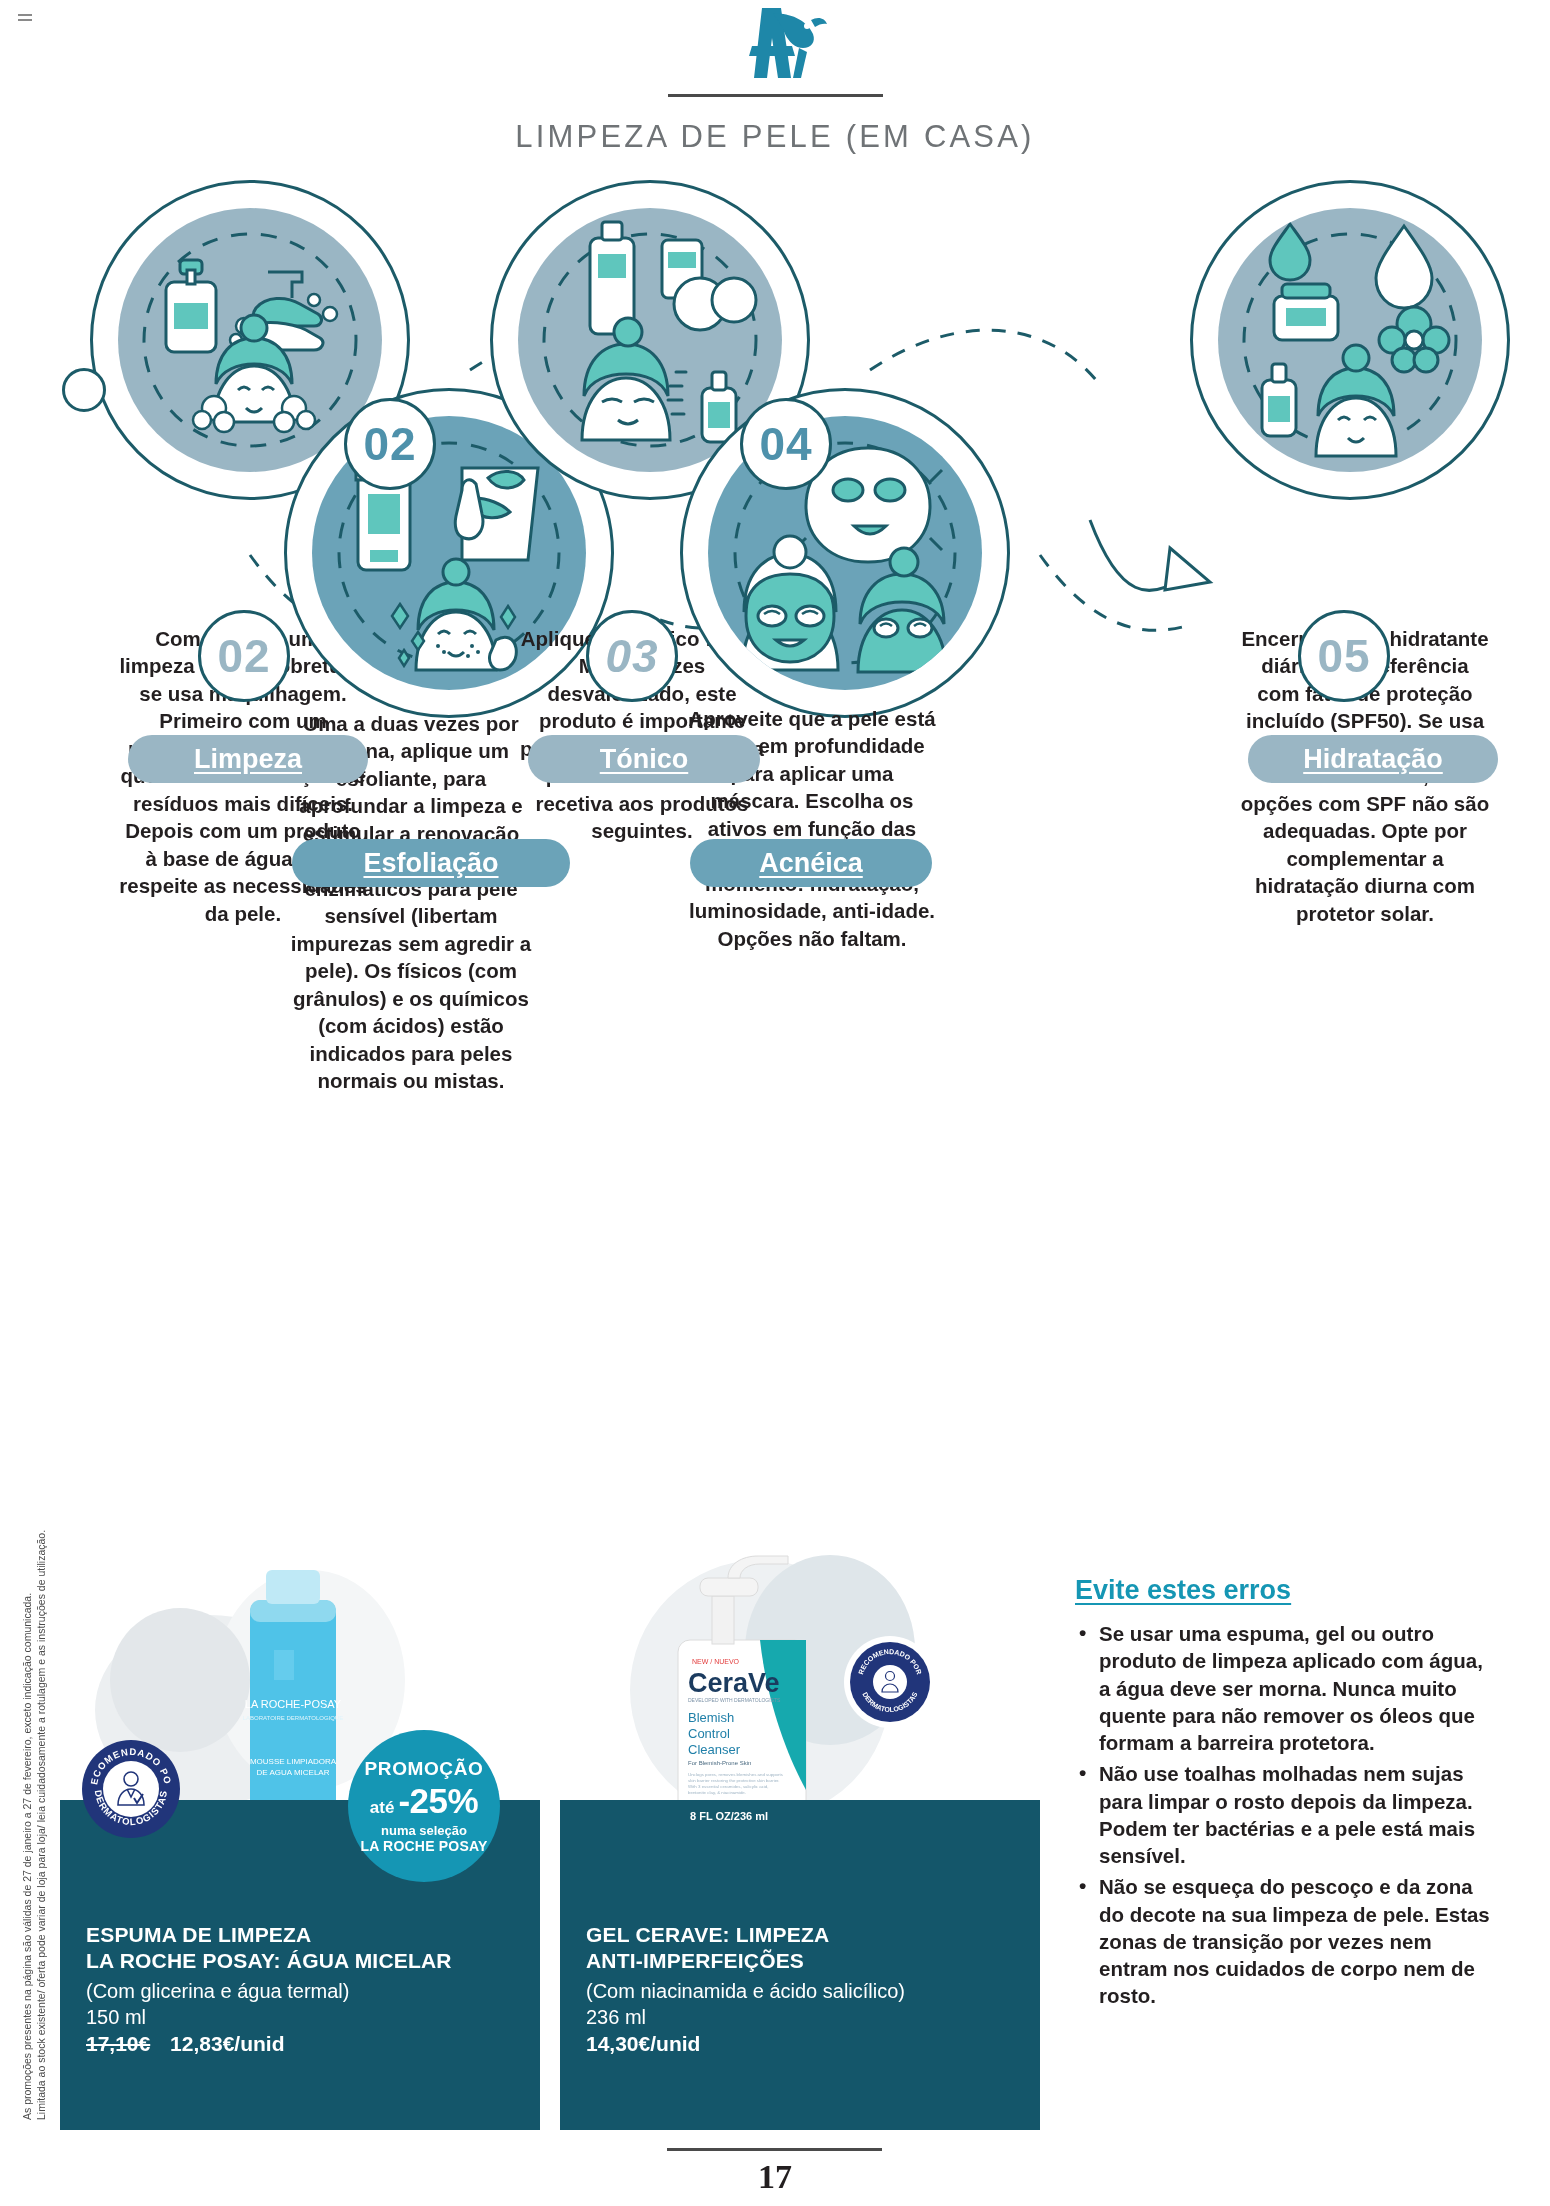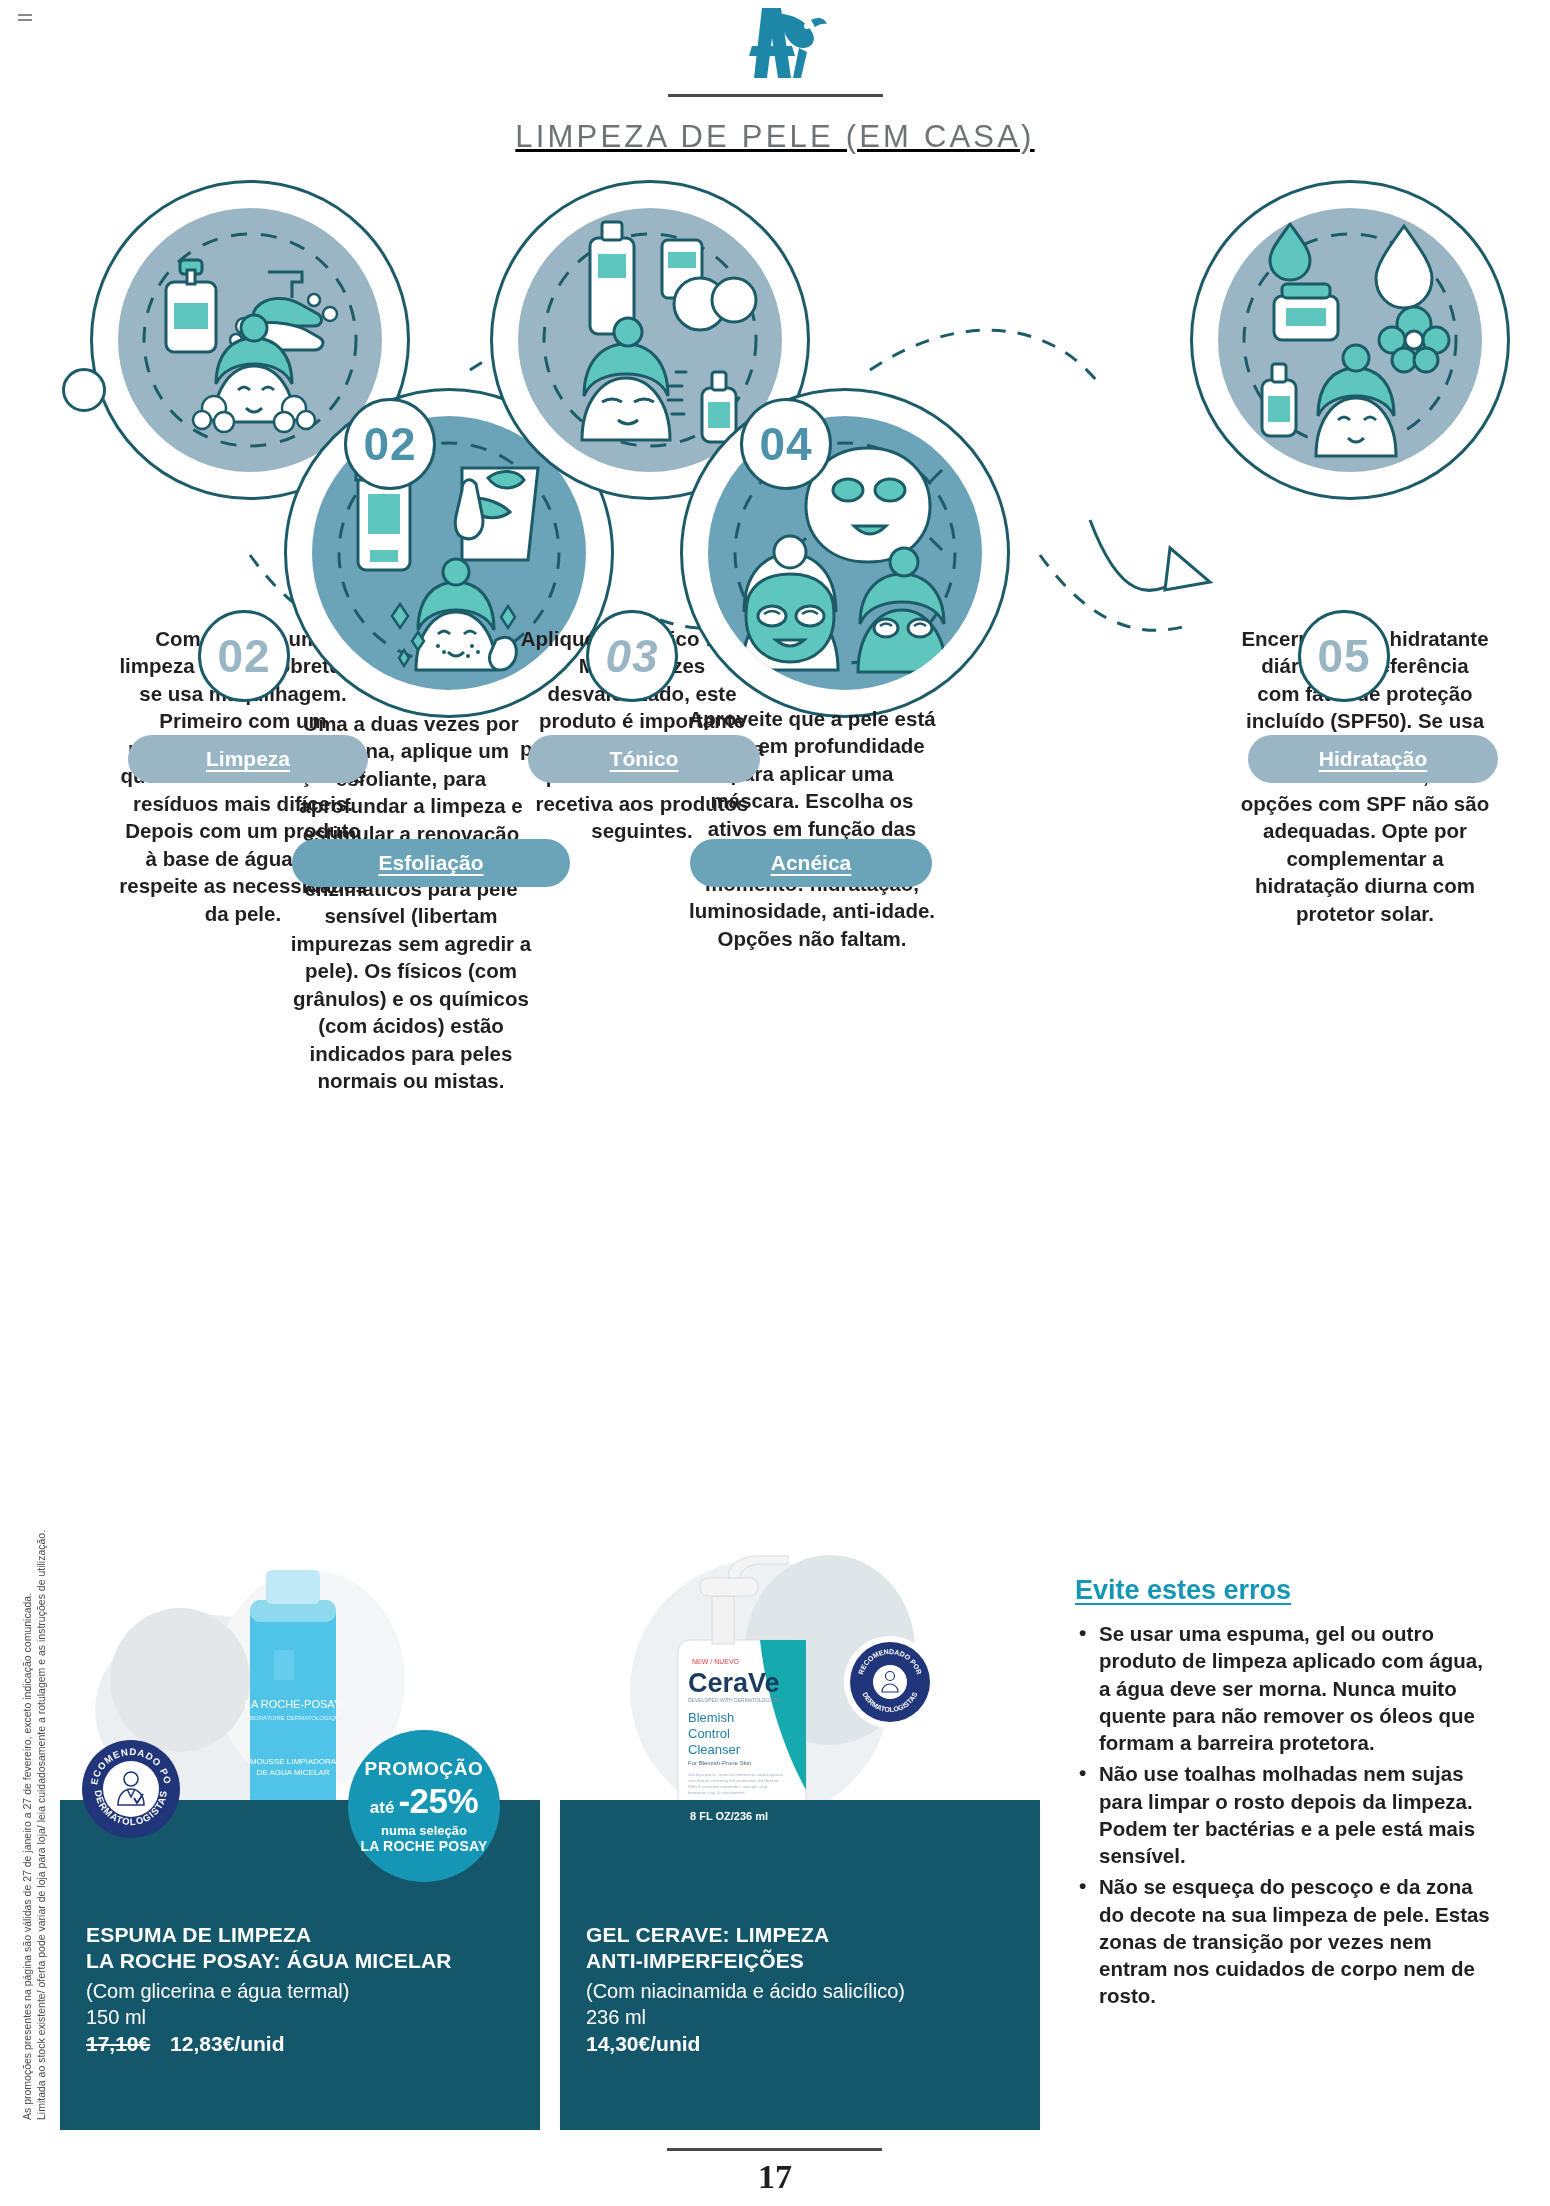--- a/index.html
+++ b/index.html
@@ -5,21 +5,21 @@
   * { box-sizing: border-box; margin: 0; padding: 0; }
   body {
     width: 1550px; height: 2206px;
     background: #ffffff;
     font-family: "Liberation Sans", sans-serif;
     position: relative;
     overflow: hidden;
   }
 
   
-  .header { position: absolute; top: 0; left: 0; width: 1550px; text-align: center; text-decoration: underline; }
+  .header { position: absolute; top: 0; left: 0; width: 1550px; text-align: center; }
   .logo-wrap { padding-top: 4px; height: 80px; display: flex; align-items: center; justify-content: center; }
   .rule-top { width: 215px; height: 3px; background: #4a4a4a; margin: 14px auto 0; }
   .page-title {
     margin-top: 22px;
     font-size: 31px;
     letter-spacing: 3.2px;
     color: #6f7376;
     font-weight: 400;
   }
 
@@ -62,21 +62,21 @@
     z-index: 4;
   }
 
   
   .pill {
     position: absolute;
     height: 48px;
     border-radius: 26px;
     display: flex; align-items: center; justify-content: center;
     color: #ffffff;
-    font-size: 21px;
+    font-size: 27px;
     font-weight: 700;
     text-decoration: underline;
     text-underline-offset: 4px;
     z-index: 7;
     white-space: nowrap;
   }
   .pill.light { background: #9ab6c4; }
   .pill.dark  { background: #6ba3b8; margin-top: 19px; }
 
   .blurb {

